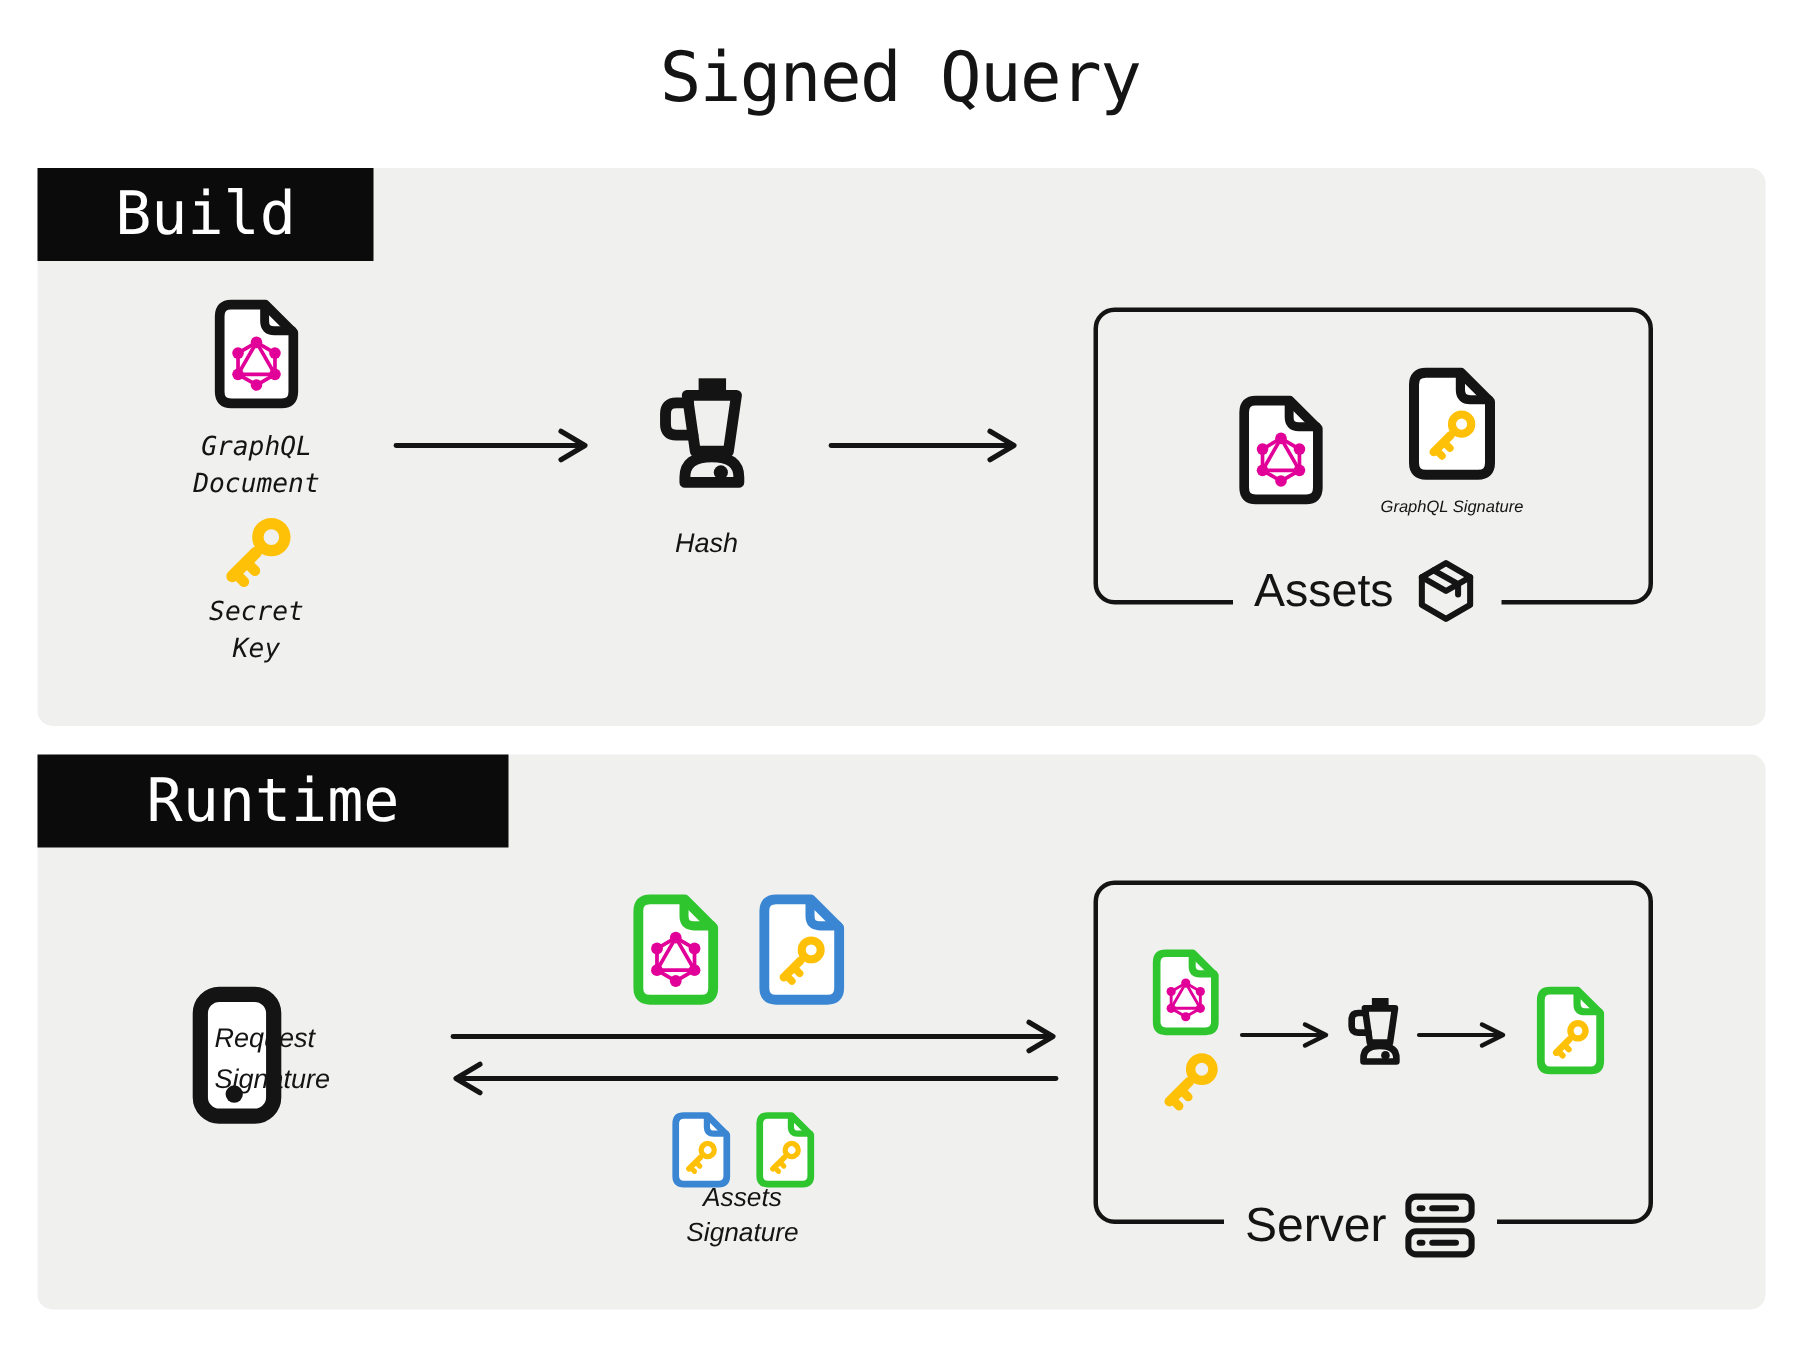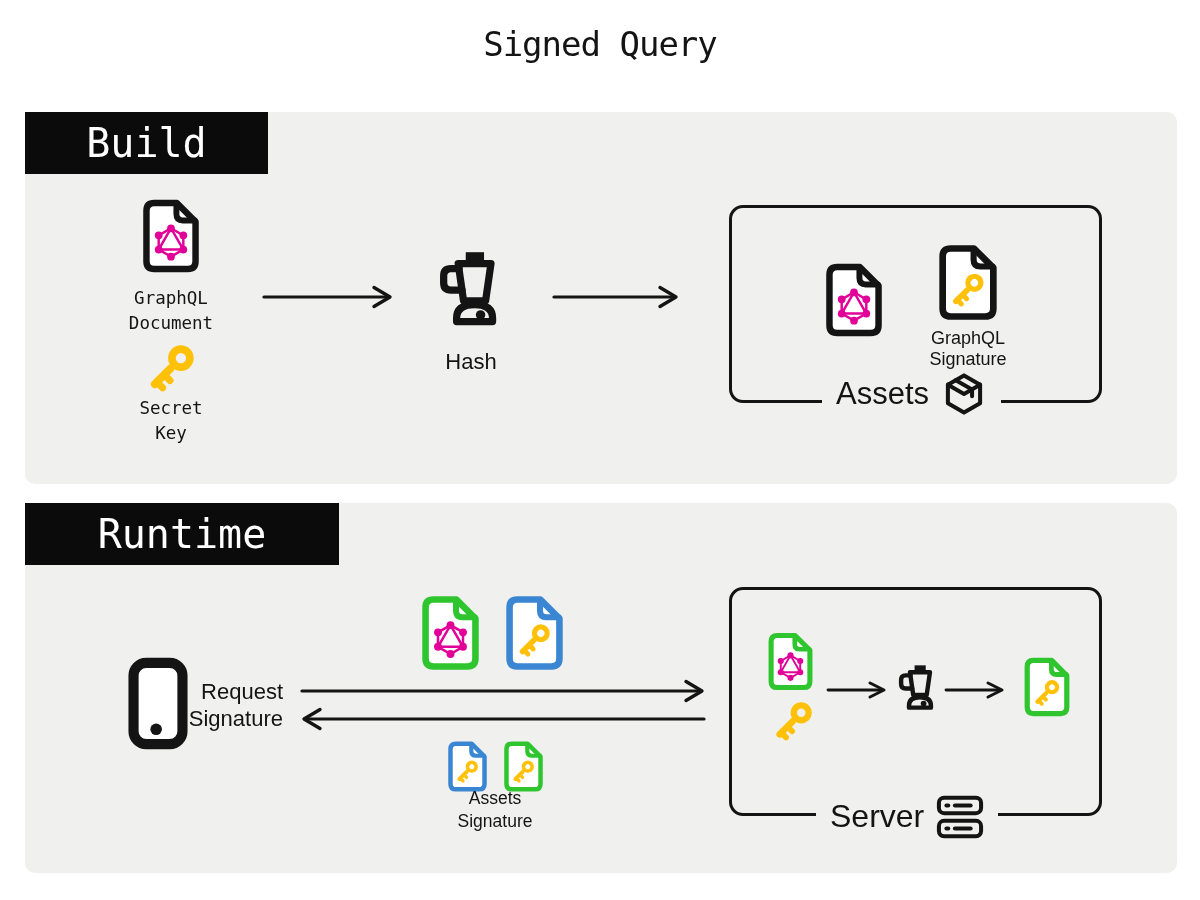--- a/index.html
+++ b/index.html
@@ -9,43 +9,43 @@
     background:var(--background,#ffffff);
     font-family:"Liberation Sans",sans-serif;
     color:var(--ink_black,#141414);
     overflow:hidden;
   }
   .mono { font-family:"DejaVu Sans Mono","Liberation Mono",monospace; }
   .abs { position:absolute; }
 
   .title {
     position:absolute; top:24px; left:0; width:1200px;
-    text-align:center; font-size:34px; font-weight:500; letter-spacing:-1px;
+    text-align:center; font-size:46px; font-weight:500; letter-spacing:-1px;
     color:var(--ink_black,#141414);
   }
   .panel {
     position:absolute; left:25px; width:1152px;
     background:var(--panel_gray,#f0f0ef);
     border-radius:10px;
   }
   .phead {
     position:absolute;
     background:var(--section_header_bg,#0b0b0b);
     color:var(--section_header_text,#ffffff);
     display:flex; align-items:center; justify-content:center;
     font-size:40px; height:62px;
   }
   .iconlabel {
     position:absolute; text-align:center;
-    font-size:17.5px; line-height:25px; color:var(--ink_black,#141414);
-  }
-  .sans-label { font-size:22px; line-height:22px; }
-  .small-label { font-size:18px; line-height:21px; }
+    font-size:17.5px; line-height:25px; color:var(--ink_black,#141414);font-style:italic;
+  }
+  .sans-label { font-size:18px; line-height:22px; }
+  .small-label { font-size:11px; line-height:21px; }
   .mid-label { font-size:17.5px; line-height:23px; }
-  .right-label { text-align:right; }
+  .right-label { text-align:left; }
   .outbox {
     position:absolute;
     border:3px solid var(--ink_black,#141414);
     border-radius:14px;
   }
   .boxlabel {
     position:absolute; display:flex; align-items:center; gap:12px;
     background:var(--panel_gray,#f0f0ef); padding:0 14px;
     color:var(--ink_black,#141414);
   }
@@ -113,21 +113,21 @@
         <path d="M5.6 18.3 h1"></path>
           <path d="M10.2 18.3 h8.6"></path>
       </g>
     </symbol>
   </defs>
 </svg>
 
 <h1 class="title mono">Signed Query</h1>
 
 <section class="panel" style="top:112px;height:372px"></section>
-<div class="phead mono" style="left:25px;top:112px;width:243px">Build</div>
+<div class="phead mono" style="left:25px;top:112px;width:224px">Build</div>
 
 <svg class="abs" style="left:140px;top:198px;color:var(--ink_black,#141414)" width="62" height="76" viewBox="0 0 48 58">
   <use href="#sym-doc" width="48" height="58"></use>
   <g style="color:var(--graphql_pink,#e10098)">
       <use href="#sym-gql" x="10" y="20" width="28" height="28"></use>
     </g>
 </svg>
 <div class="iconlabel mono" style="left:96px;top:286px;width:150px">GraphQL Document</div>
 
 <svg class="abs" style="left:142px;top:339px;color:var(--key_gold,#ffc107)" width="58" height="58" viewBox="0 0 24 24">

